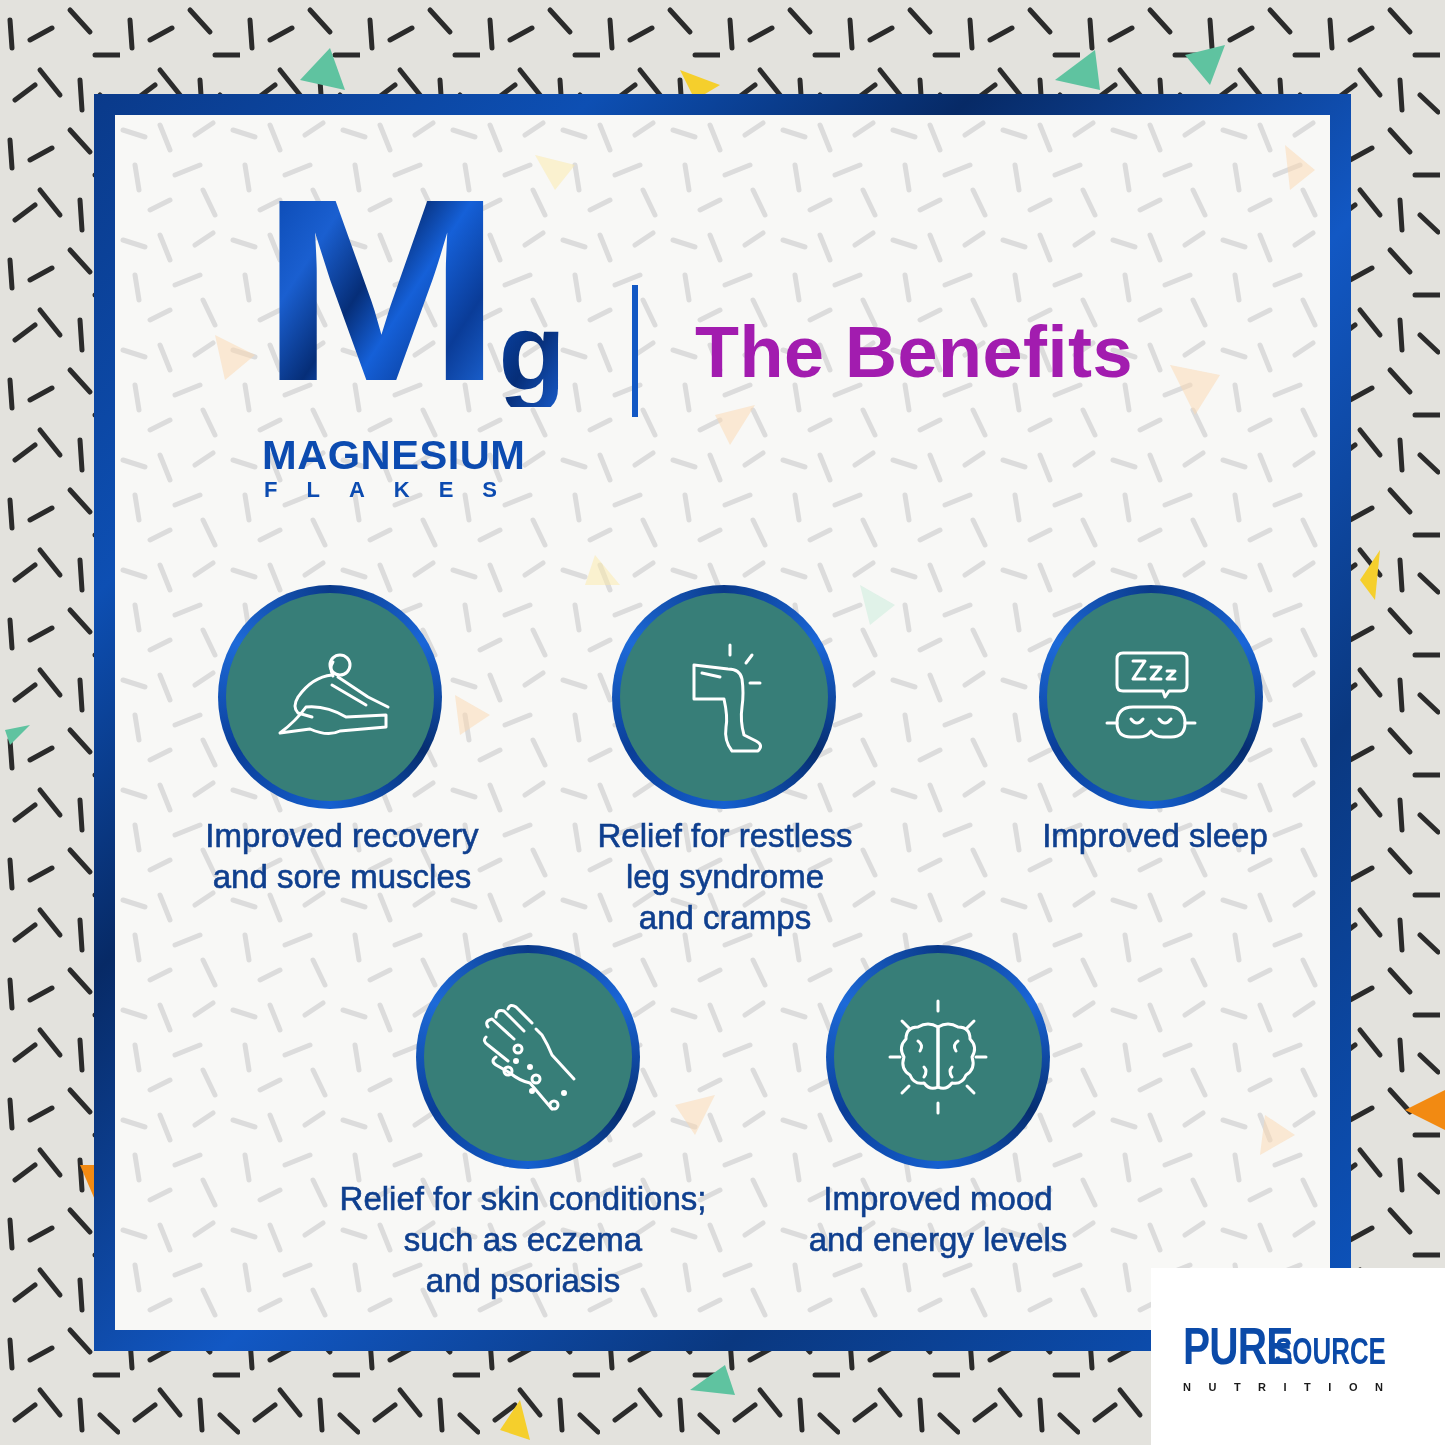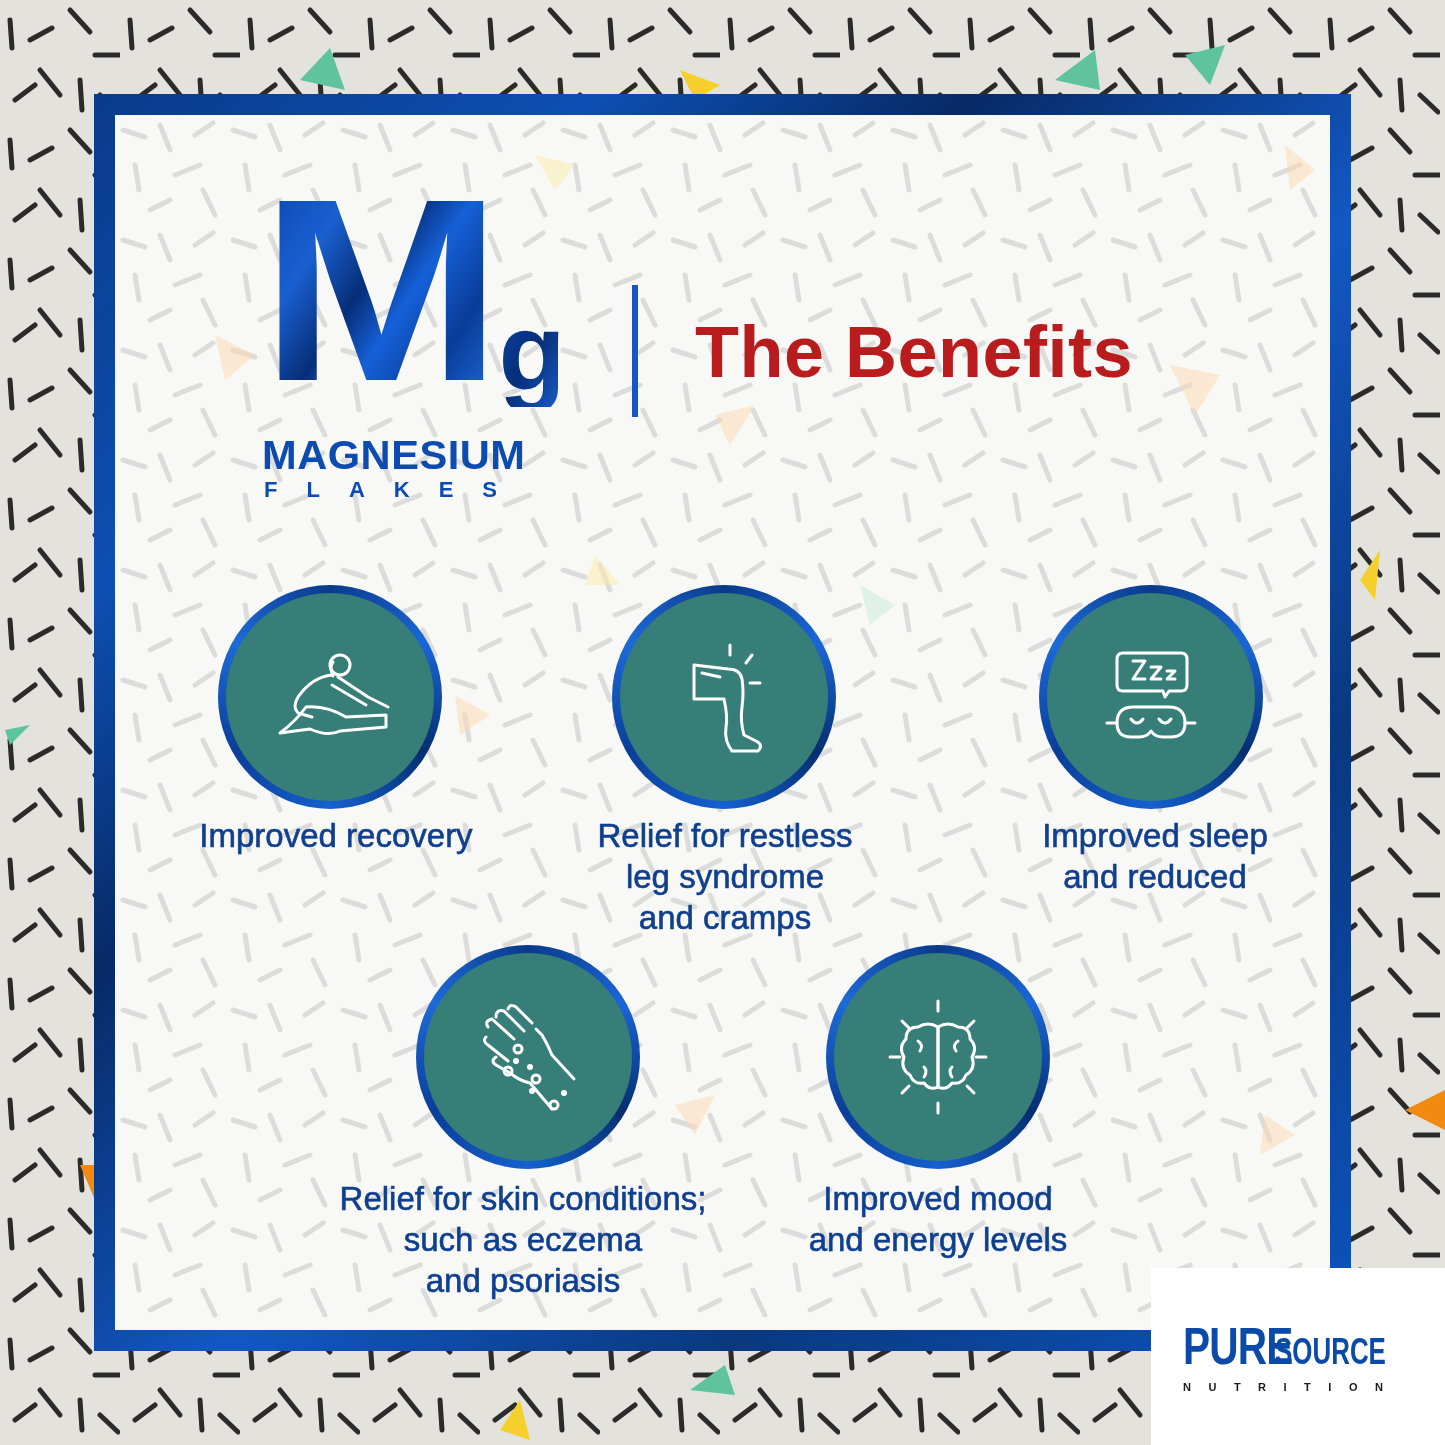--- a/index.html
+++ b/index.html
@@ -68,21 +68,21 @@
   .divider {
     position: absolute;
     left: 517px; top: 170px;
     width: 6px; height: 132px;
     background: #1258c4;
   }
   .benefits-title {
     position: absolute;
     left: 580px; top: 196px;
     font-weight: 700; font-size: 72px;
-    color: #b91c1c;
+    color: #a21caf;
     letter-spacing: 0.5px;
   }
   .circle {
     position: absolute;
     width: 224px; height: 224px;
     border-radius: 50%;
     background: conic-gradient(#0a3a8a, #1a66d8, #062e70, #1560d0, #0a3e98, #1d6ad8, #0a3a8a);
     padding: 8px;
   }
   .circle-inner {
@@ -210,22 +210,23 @@
         <svg viewBox="0 0 140 140" fill="none" stroke="#fff" stroke-width="3" stroke-linecap="round" stroke-linejoin="round">
           <circle cx="80" cy="38" r="10"></circle>
           <path d="M73 35 q-4 6 0 14"></path>
           <path d="M72 48 q-20 2 -34 22 q-6 10 0 16 l14 4"></path>
           <path d="M78 50 l30 20 l20 10"></path>
           <path d="M72 58 l34 20"></path>
           <path d="M20 106 l30 -4 q18 8 30 2 l46 -4 l0 -12 l-40 2 q-20 -12 -40 -10 q-10 14 -26 26 z"></path>
         </svg>
       </div>
     </div>
-    <div class="caption" style="left:31px; top:700px; width:380px;">
+    <div class="caption" style="left:37px; top:700px; width:380px;">
       <div>Improved recovery</div>
+      <div>and sore muscles</div>
     </div>
 
     <div class="circle" style="left:497px; top:470px;">
       <div class="circle-inner">
         <svg viewBox="0 0 140 140" fill="none" stroke="#fff" stroke-width="3" stroke-linecap="round" stroke-linejoin="round">
           <path d="M40 38 l0 34 l30 0 q4 18 2 28 q-2 14 6 24 l26 0 q6 -6 -2 -10 l-12 -6 q-4 -14 -2 -28 q2 -14 0 -28 q-2 -10 -14 -10 z"></path>
           <path d="M48 46 l18 4"></path>
           <path d="M76 18 l0 10"></path>
           <path d="M98 28 l-6 8"></path>
           <path d="M96 56 l10 0"></path>
@@ -248,21 +249,20 @@
           <path d="M26 96 h10"></path>
           <path d="M104 96 h10"></path>
           <path d="M36 96 q0 -16 16 -16 h36 q16 0 16 16 q0 14 -14 14 h-8 q-8 0 -12 -6 q-4 6 -12 6 h-8 q-14 0 -14 -14 z"></path>
           <path d="M50 92 q6 8 12 0"></path>
           <path d="M78 92 q6 8 12 0"></path>
         </svg>
       </div>
     </div>
     <div class="caption" style="left:850px; top:700px; width:380px;">
       <div>Improved sleep</div>
-      <div>and reduced</div>
     </div>
 
     <div class="circle" style="left:301px; top:830px;">
       <div class="circle-inner">
         <svg viewBox="0 0 140 140" fill="none" stroke="#fff" stroke-width="3" stroke-linecap="round" stroke-linejoin="round">
           <path d="M30 40 q-4 -6 4 -8 l22 20"></path>
           <path d="M38 30 q0 -8 8 -6 l20 20"></path>
           <path d="M50 22 q2 -6 8 -2 l16 16"></path>
           <path d="M28 50 q-4 4 2 8 l20 16"></path>
           <path d="M38 70 q-6 4 0 8 l14 8 q10 8 20 10 l22 26"></path>

